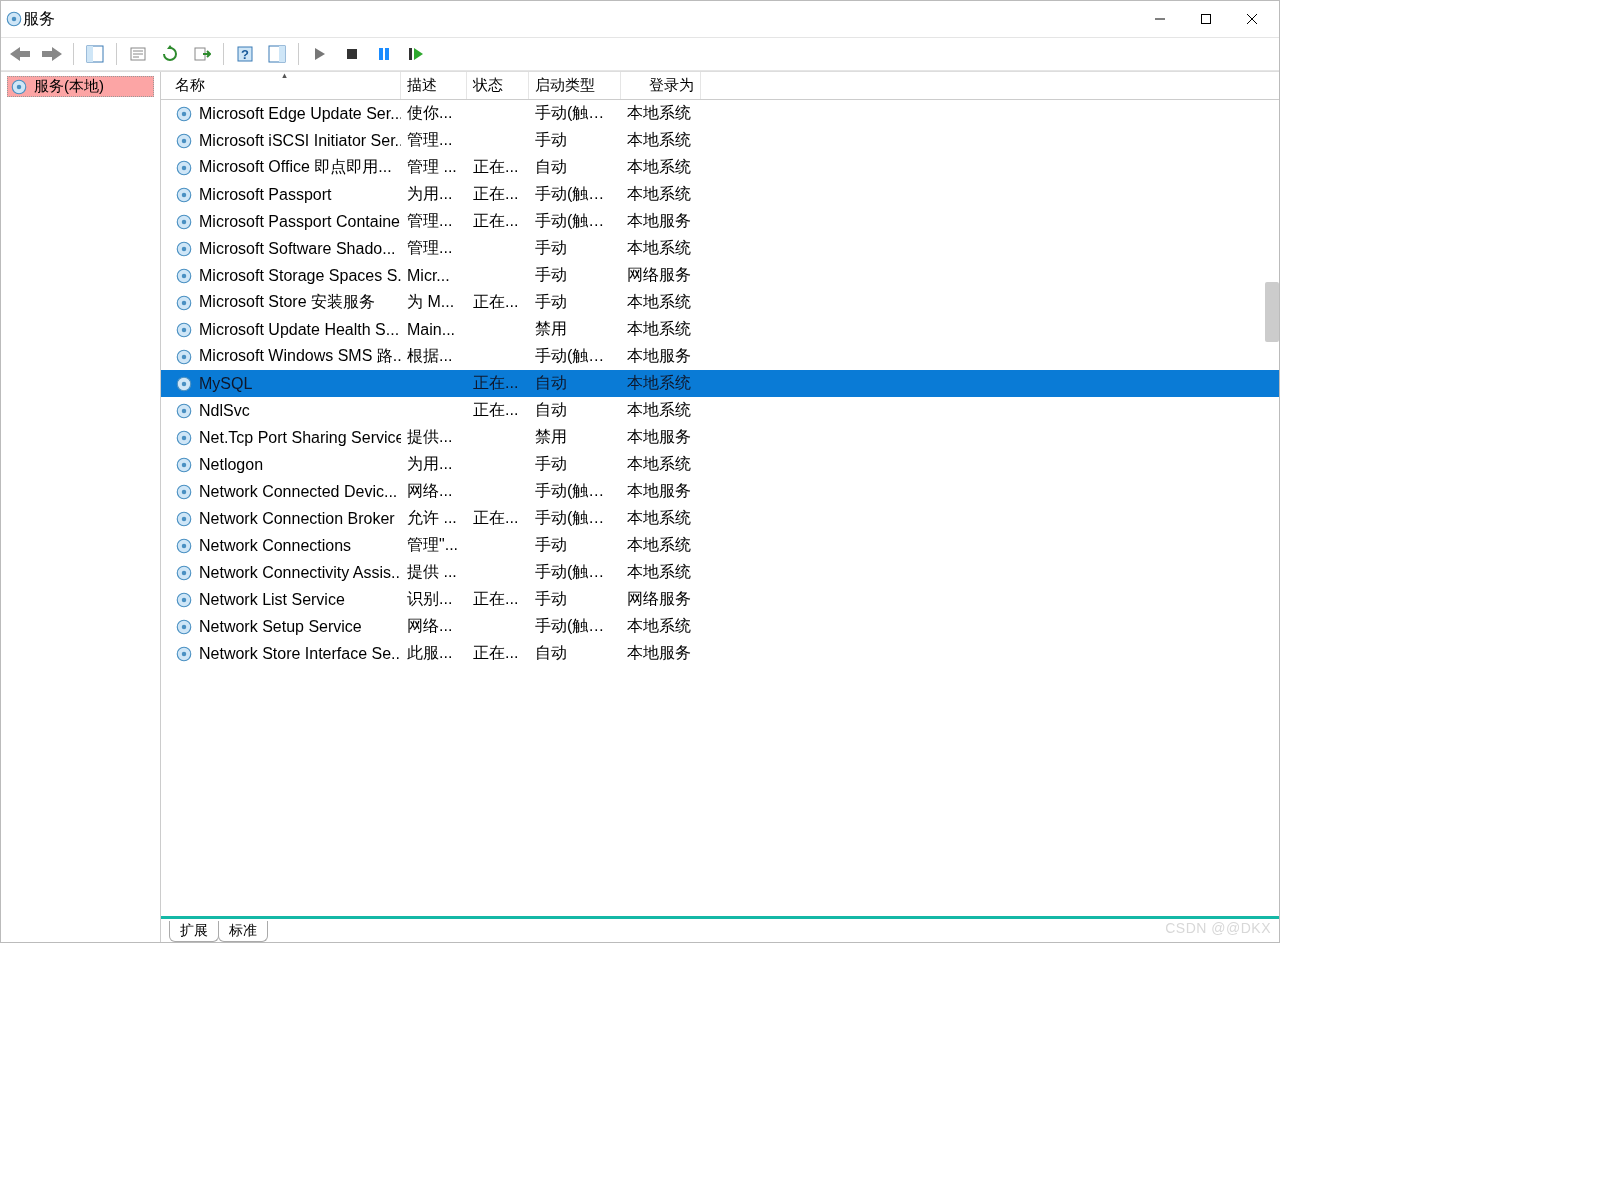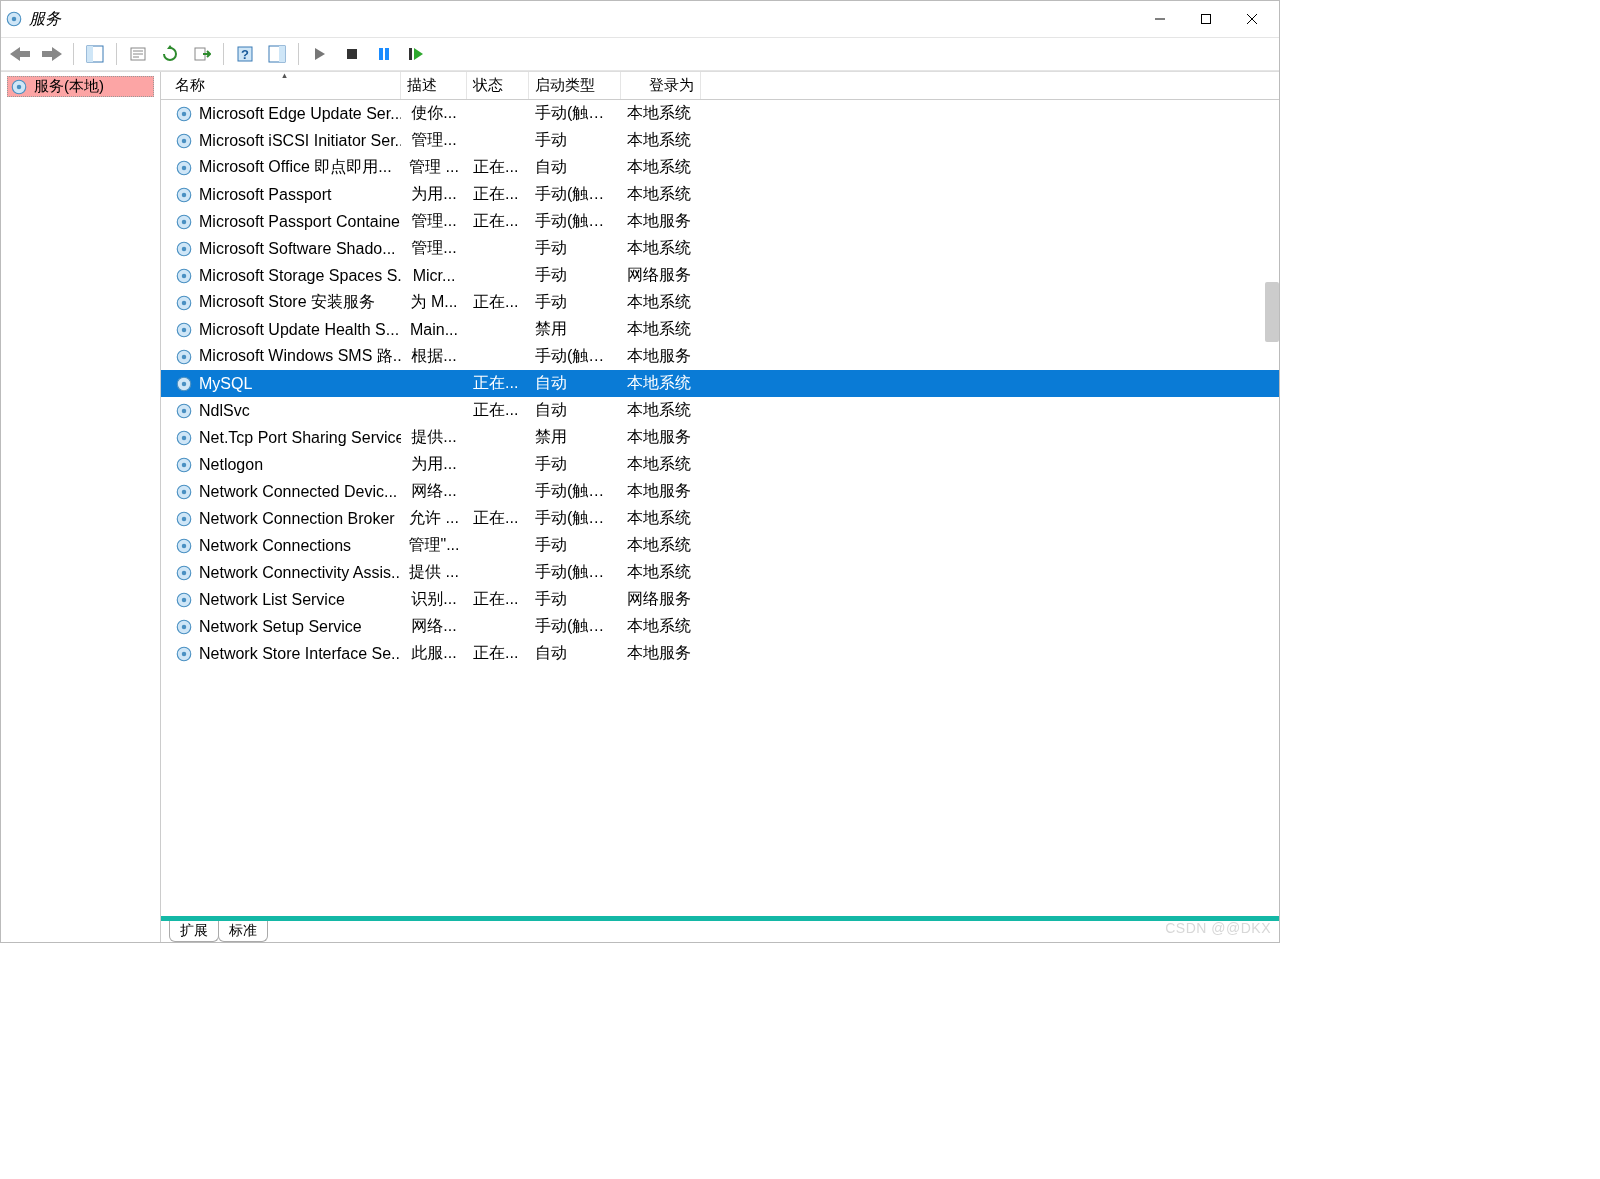--- a/index.html
+++ b/index.html
@@ -1,45 +1,45 @@
 <!DOCTYPE html>
 <html><head>
 <meta charset="utf-8">
 <style>
 * { box-sizing: border-box; font-family: "Segoe UI", "Microsoft YaHei", sans-serif; }
 body { margin: 0; background: #fff; font-size: 15px; color: #000; }
 .window { width: 1280px; height: 943px; display: flex; flex-direction: column; border: 1px solid #bbb; }
 .titlebar { height: 36px; display: flex; align-items: center; padding: 0 4px; }
-.titlebar .title-text { margin-left: 6px; font-size: 16px; font-style: italic; }
+.titlebar .title-text { font-size: 16px; }
 .title-icon { width: 18px; height: 18px; }
 .win-controls { margin-left: auto; display: flex; }
 .win-btn { width: 46px; height: 32px; display: flex; align-items: center; justify-content: center; }
 .menubar { height: 30px; display: flex; align-items: center; padding: 0 10px; gap: 18px; font-size: 16px; }
 .menubar span { padding: 2px 4px; }
 .toolbar { height: 34px; border-top: 1px solid #e5e5e5; border-bottom: 1px solid #e5e5e5; display: flex; align-items: center; padding: 0 4px; gap: 2px; background: #fff; }
 .tb-btn { width: 30px; height: 28px; display: flex; align-items: center; justify-content: center; }
 .tb-sep { width: 1px; height: 22px; background: #ccc; margin: 0 4px; }
 .body { flex: 1; display: flex; border-top: 1px solid #ddd; position: relative; }
 .tree { width: 160px; border-right: 1px solid #ccc; padding: 4px 6px; }
 .tree-item { display: flex; align-items: center; gap: 6px; background: #fca5a5; border: 1px dotted #999; padding: 0 2px; }
 .main { flex: 1; display: flex; flex-direction: column; }
 .listhdr { display: flex; border-bottom: 1px solid #ccc; height: 28px; align-items: center; font-size: 15px; padding-left: 8px; }
 .listhdr .col { padding: 0 6px; border-right: 1px solid #e5e5e5; height: 100%; display: flex; align-items: center; position: relative; }
 .listhdr .col .sort-ind { position: absolute; top: -2px; left: 50%; transform: translateX(-50%); font-size: 9px; color: #555; }
 .rows { flex: 1; overflow: hidden; font-size: 16px; }
 .row { display: flex; align-items: center; height: 27px; padding-left: 8px; }
-.row.selected { background: #0a7bd6; color: #ffffff; }
+.row.selected { background: #0a7bd6; color: #0f172a; }
 .row .cell { padding: 0 6px; overflow: hidden; white-space: nowrap; text-overflow: ellipsis; }
 .row .name { display: flex; align-items: center; gap: 6px; }
 .col-name { width: 232px; }
-.col-desc { width: 66px; text-align: center; }
+.col-desc { width: 66px; }
 .col-status { width: 62px; }
 .col-start { width: 92px; }
 .col-login { width: 80px; justify-content: flex-end; }
-.tabs { height: 26px; border-top: 5px solid #14b8a6; display: flex; align-items: flex-end; padding-left: 8px; }
+.tabs { height: 26px; border-top: 3px solid #14b8a6; display: flex; align-items: flex-end; padding-left: 8px; }
 .tab { border: 1px solid #aaa; border-top: none; border-bottom-left-radius: 6px; border-bottom-right-radius: 6px; padding: 1px 10px; font-size: 14px; background: #fff; margin-right: -1px; position: relative; }
 .tab.active { z-index: 1; }
 .gear { width: 18px; height: 18px; flex-shrink: 0; }
 .scrollbar-track { position: absolute; right: 0; top: 210px; width: 14px; height: 60px; background: #ccc; border-radius: 2px; }
 .watermark { position: absolute; right: 8px; bottom: 6px; color: #d8d8d8; font-size: 14px; letter-spacing: 0.5px; }
 </style>
 </head>
 <body>
 
 <div class="window">

